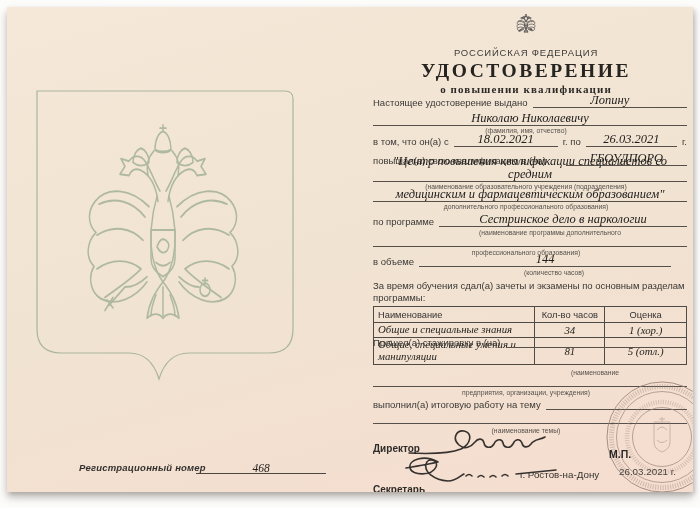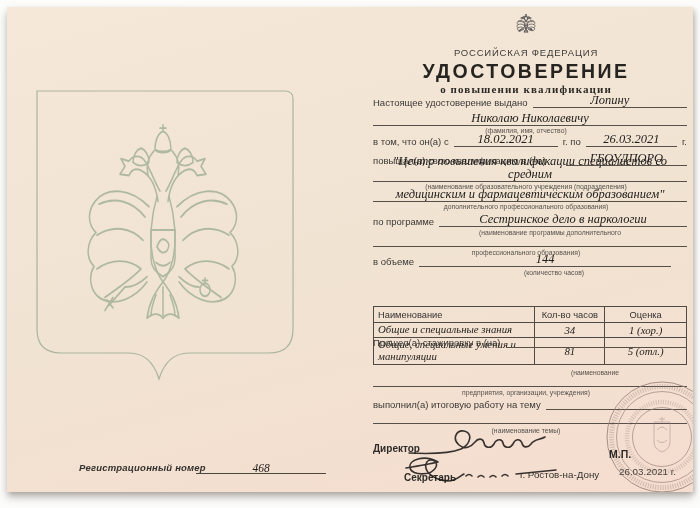--- a/index.html
+++ b/index.html
@@ -23,21 +23,21 @@
   .reg-label{position:absolute;left:72px;top:455px;font-size:9.5px;font-weight:bold;color:#33312f;letter-spacing:.2px;font-style:italic;}
   .reg-line{position:absolute;left:189px;top:451px;width:130px;height:15px;border-bottom:1px solid #4c4741;text-align:center;}
 
   .val{font-family:"Liberation Serif","DejaVu Serif",serif;font-style:italic;font-size:12.5px;color:#22201e;line-height:1;}
   .val.sm{font-size:11.5px;}
   .lbl{font-size:9.5px;color:#3a3835;white-space:nowrap;line-height:1.1;}
   .cap{position:absolute;font-size:6.8px;color:#56524d;text-align:center;line-height:1;}
 
   .hdr-country{position:absolute;top:40px;left:0;width:100%;text-align:center;font-size:9.5px;letter-spacing:.8px;color:#3d3b38;}
   .hdr-title{position:absolute;top:53px;left:0;width:100%;text-align:center;
-    font-family:Liberation Sans, sans-serif;font-weight:bold;font-size:19.5px;letter-spacing:2.5px;color:#262421;}
+    font-family:Liberation Serif, serif;font-weight:bold;font-size:19.5px;letter-spacing:2.5px;color:#262421;}
   .hdr-sub{position:absolute;top:76px;left:0;width:100%;text-align:center;
     font-family:"Liberation Serif","DejaVu Serif",serif;font-weight:bold;font-size:11px;letter-spacing:1.1px;color:#2c2a27;}
 
   .row{position:absolute;left:14px;right:6px;display:flex;align-items:flex-end;gap:5px;}
   .fill{flex:1;border-bottom:1px solid #55504a;text-align:center;padding:0 3px 1px 3px;}
   .fline{position:absolute;left:14px;right:6px;border-bottom:1px solid #55504a;}
 
   .intro{position:absolute;left:14px;top:273px;width:318px;font-size:9.5px;line-height:1.25;color:#3a3835;}
 
   table.grades{position:absolute;left:14px;top:299px;width:314px;border-collapse:collapse;}
@@ -159,20 +159,21 @@
 
     <div class="fline" style="top:224px;height:15px;"></div>
     <div class="cap" style="top:243px;left:0;width:100%;">профессионального образования)</div>
 
     <div class="row" style="top:244px;height:16px;right:22px;justify-content:center;">
       <span class="lbl">в объеме</span>
       <span class="fill val">144</span>
     </div>
     <div class="cap" style="top:263px;left:80px;width:230px;">(количество часов)</div>
 
+    <div class="intro">За время обучения сдал(а) зачеты и экзамены по основным разделам программы:</div>
 
     <table class="grades">
       <colgroup>
           <col class="c1">
           <col class="c2">
           <col class="c3">
         </colgroup>
       <thead>
         <tr>
           <th>Наименование</th>
@@ -224,21 +225,21 @@
       </g>
     </svg>
 
     <span class="foot-lbl" style="top:436px;">Директор</span>
     <svg class="sig" style="left:48px;top:420px;" width="140" height="36" viewBox="0 0 140 36">
       <path d="M2,26 C22,27 44,26 54,22 C64,17 66,6 57,4 C49,3 45,12 52,18 C58,23 64,20 68,15 C71,11 76,11 77,16 C78,21 84,22 87,17 C89,12 95,11 96,16 C97,21 103,22 106,17 C108,12 113,11 115,16 C116,21 121,21 124,17 C127,12 133,13 138,10"></path>
     </svg>
 
     <span class="mp">М.П.</span>
 
-    <span class="foot-lbl" style="top:465px;margin-left:31px;">Секретарь</span>
+    <span class="foot-lbl" style="top:477px;">Секретарь</span>
     <svg class="sig" style="left:45px;top:447px;" width="160" height="36" viewBox="0 0 160 36">
       <path d="M2,14 C14,12 26,10 34,8 C20,0 4,6 6,14 C8,22 28,22 32,13 C35,6 24,3 22,10 C20,18 30,26 44,27 C52,27 56,22 60,20 M62,22 q3,-3 6,0 M74,23 q3,-3 6,0 M86,23 q3,-3 6,0 M98,22 q3,-3 6,0 M112,20 L152,16"></path>
     </svg>
 
     <span class="city">г. Ростов-на-Дону</span>
     <span class="issue-date">26.03.2021 г.</span>
   </div>
 </div>
 
 </body></html>

